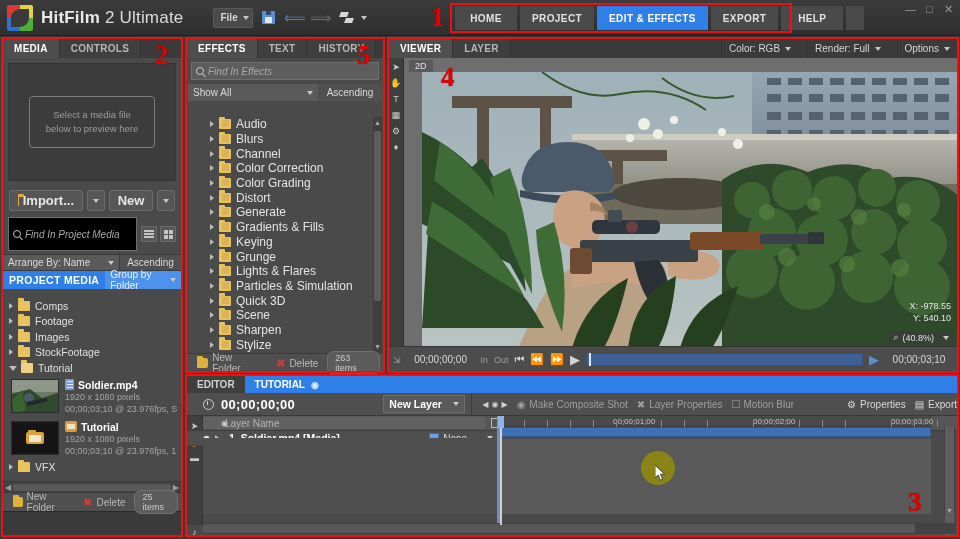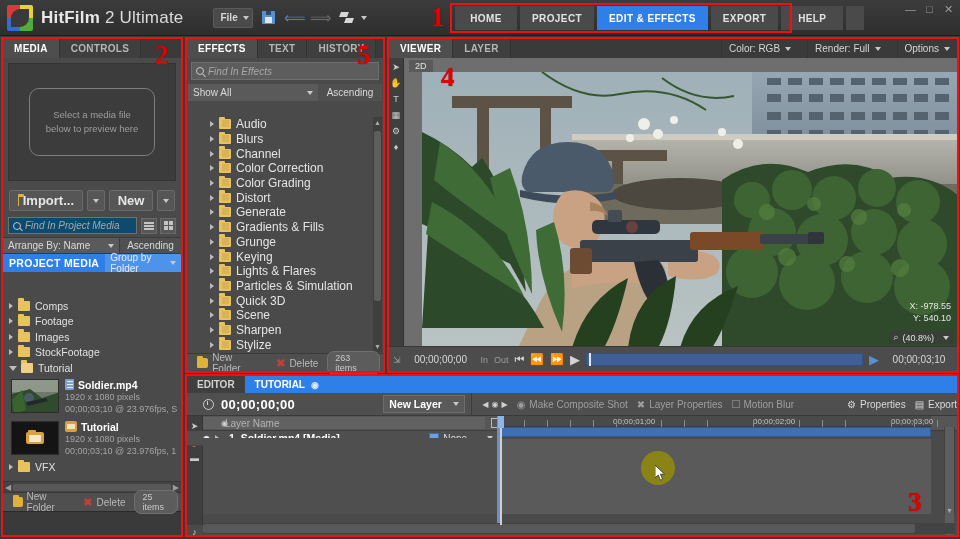--- a/index.html
+++ b/index.html
@@ -68,31 +68,31 @@
   .panel{position:absolute;background:#4a4a4a;border:1px solid #2a2a2a;}
   .ptabs{height:19px;background:#3a3a3a;display:flex;align-items:stretch;}
   .ptab{padding:0 11px;display:flex;align-items:center;font-size:10px;font-weight:bold;
         color:#b6b6b6;background:#3f3f3f;border-right:1px solid #333;letter-spacing:.3px;}
   .ptab.active{background:#4e4e4e;color:#fff;}
 
   
   #mediaPanel{left:2px;top:38px;width:180px;height:474px;}
   .preview-area{margin:5px;height:118px;background:#3c3c3c;border:1px solid #343434;
                 display:flex;align-items:center;justify-content:center;}
-  .preview-ph{width:126px;height:68px;border:1px solid #7d7d7d;border-radius:10px;
+  .preview-ph{width:126px;height:52px;border:1px solid #7d7d7d;border-radius:4px;
               display:flex;flex-direction:column;align-items:center;justify-content:center;
               color:#9e9e9e;font-size:9.5px;line-height:14px;text-align:center;}
   .mediabtns{display:flex;align-items:center;padding:4px 6px;gap:4px;}
   .btn{height:21px;background:#565656;border:1px solid #6a6a6a;border-radius:2px;display:flex;
        align-items:center;justify-content:center;color:#e6e6e6;font-size:13px;font-weight:bold;padding:0 8px;}
   .btn.drop{padding:0 5px;min-width:15px;}
   .folder-ico{width:12px;height:10px;background:#e0b23c;border-radius:1px 2px 2px 1px;position:relative;margin-right:4px;}
   .folder-ico:before{content:"";position:absolute;left:0;top:-2px;width:6px;height:3px;background:#e0b23c;border-radius:1px;}
   .searchrow{display:flex;align-items:center;padding:2px 5px 3px;gap:4px;}
-  .search{flex:1;height:17px;background:#0c4a6e;border:1px solid #6f6f6f;display:flex;align-items:center;padding:0 4px;}
+  .search{flex:1;height:34px;background:#000000;border:1px solid #6f6f6f;display:flex;align-items:center;padding:0 4px;}
   .search .txt{color:#a8a8a8;font-style:italic;font-size:10px;margin-left:4px;}
   .mag{width:8px;height:8px;border:1.4px solid #c6c6c6;border-radius:50%;position:relative;flex:none;}
   .mag:after{content:"";position:absolute;right:-3px;bottom:-2px;width:4px;height:1.4px;background:#c6c6c6;transform:rotate(45deg);}
   .viewtog{display:flex;gap:3px;}
   .vt{width:16px;height:16px;background:#575757;border:1px solid #6a6a6a;display:flex;flex-wrap:wrap;
       align-content:center;justify-content:center;gap:1px;padding:2px;}
   .vt i{background:#c4c4c4;display:block;}
   .vt.list i{width:10px;height:2px;}
   .vt.grid i{width:4px;height:4px;}
   .arrangebar{display:flex;height:17px;border-top:1px solid #3b3b3b;border-bottom:1px solid #3b3b3b;}
@@ -477,26 +477,26 @@
         <span>Generate</span>
       </div>
     <div class="fxrow">
         <span class="tri"></span>
         <span class="fxfld"></span>
         <span>Gradients &amp; Fills</span>
       </div>
     <div class="fxrow">
         <span class="tri"></span>
         <span class="fxfld"></span>
+        <span>Keying</span>
+      </div>
+    <div class="fxrow">
+        <span class="tri"></span>
+        <span class="fxfld"></span>
         <span>Grunge</span>
-      </div>
-    <div class="fxrow">
-        <span class="tri"></span>
-        <span class="fxfld"></span>
-        <span>Keying</span>
       </div>
     <div class="fxrow">
         <span class="tri"></span>
         <span class="fxfld"></span>
         <span>Lights &amp; Flares</span>
       </div>
     <div class="fxrow">
         <span class="tri"></span>
         <span class="fxfld"></span>
         <span>Particles &amp; Simulation</span>

